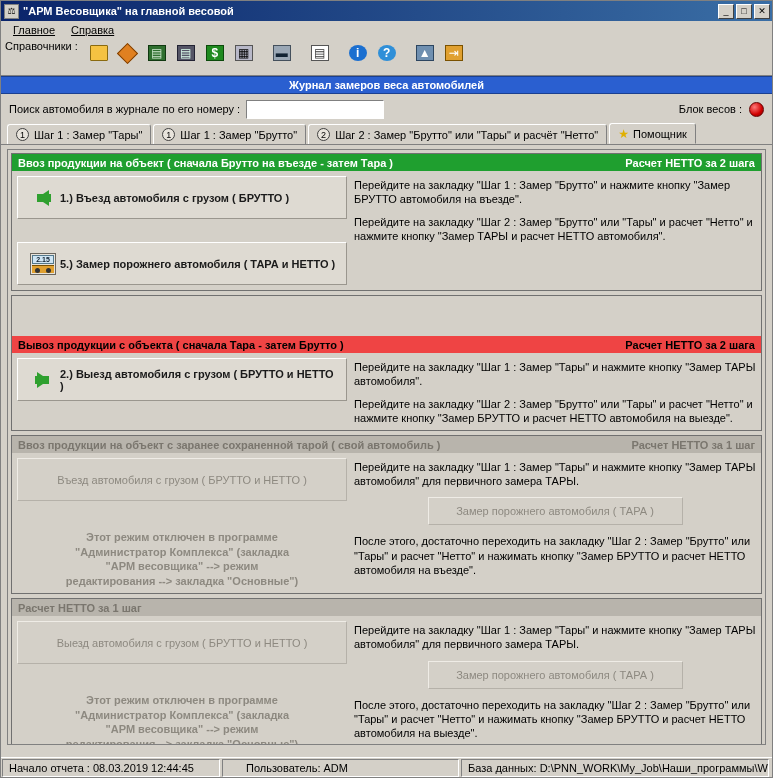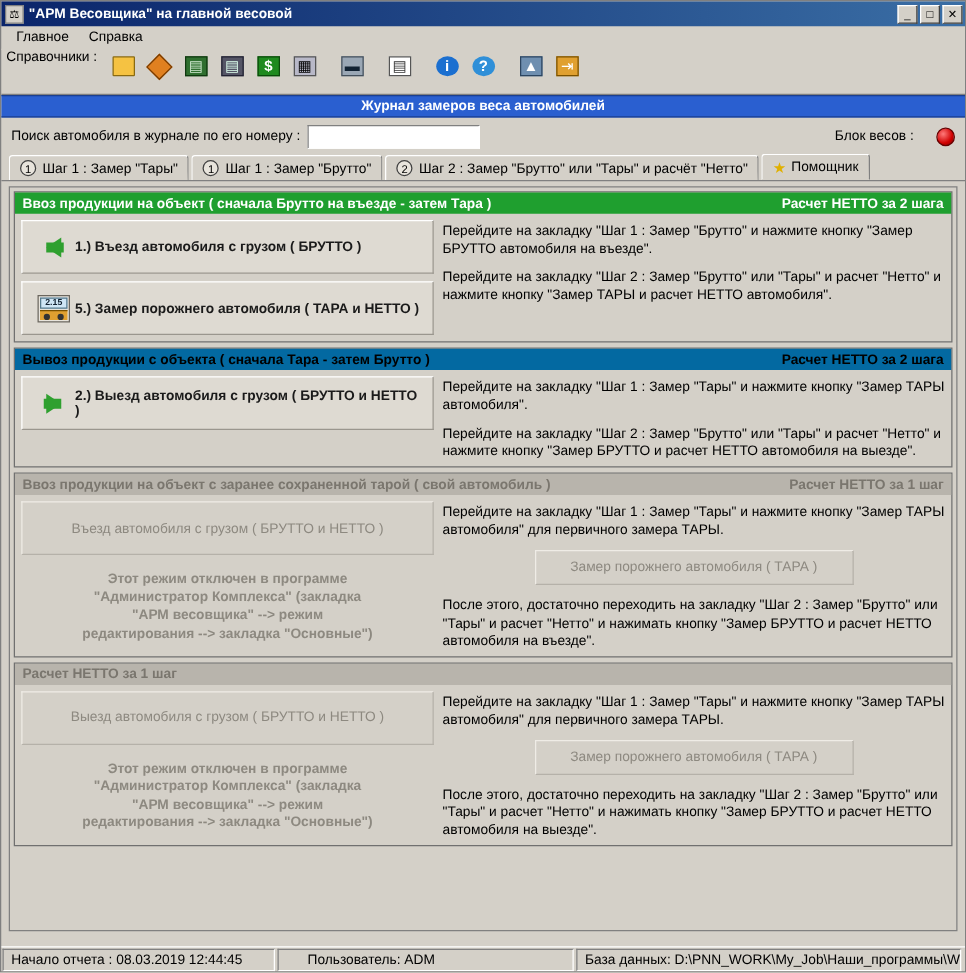--- a/index.html
+++ b/index.html
@@ -46,20 +46,21 @@
     color: #000; font-size: 9px;
     display: flex; align-items: center; justify-content: center;
     line-height: 1;
   }
   
   .menubar {
     height: 19px;
     display: flex; align-items: center;
     padding-left: 4px;
     border-bottom: 1px solid #d4d0c8;
+    text-decoration: underline;
   }
   .menubar .mi {
     padding: 2px 8px; font-size: 11px;
   }
   
   .toolbar {
     height: 36px;
     display: flex; 
     padding: 0 4px;
     border-bottom: 1px solid #808080;
@@ -114,21 +115,21 @@
   .searchrow input {
     width: 138px; height: 19px;
     margin-left: 6px;
     border: 1px solid #808080;
     border-right-color: #fff; border-bottom-color: #fff;
     background: #fff;
     font-family: "Liberation Sans", sans-serif;
     font-size: 11px; padding: 1px 3px;
   }
   .searchrow .spacer { flex: 1; }
-  .searchrow .blk { font-size: 11px; margin-right: 18px; text-align: right; }
+  .searchrow .blk { font-size: 11px; margin-right: 7px; text-align: right; }
   .led {
     width: 15px; height: 15px; border-radius: 50%;
     background: radial-gradient(circle at 35% 32%, #ff7a7a 0%, #d00000 60%, #800000 100%);
     border: 1px solid #600;
   }
   
   .tabs {
     display: flex; align-items: flex-end;
     padding-left: 6px;
     height: 21px;
@@ -175,28 +176,28 @@
     background: #d4d0c8;
   }
   .group-head {
     height: 17px;
     display: flex; align-items: center; justify-content: space-between;
     padding: 0 6px;
     font-weight: bold; font-size: 11px;
     color: #000;
   }
   .gh-green { background: #1f9f2f; color: #fff; }
-  .gh-orange { background: #0369a1; color: #000; }
+  .gh-orange { background: #ef4444; color: #000; margin-top: 40px; }
   .gh-gray { background: #b8b4ac; color: #7a766e; gap: 14px; }
   .group-body {
     display: flex;
     padding: 5px;
     gap: 7px;
   }
-  .col-left { width: 330px; display: flex; flex-direction: column; gap: 6px; }
+  .col-left { width: 330px; display: flex; flex-direction: column; gap: 23px; }
   .col-right { flex: 1; display: flex; flex-direction: column; gap: 9px; padding-top: 2px; }
   .actbtn {
     height: 43px;
     background: #dedad2;
     border: 1px solid #9a968e;
     border-top-color: #fff; border-left-color: #fff;
     display: flex; align-items: center;
     padding: 0 8px;
     font-size: 11px; font-weight: bold;
     color: #1a1a1a;

